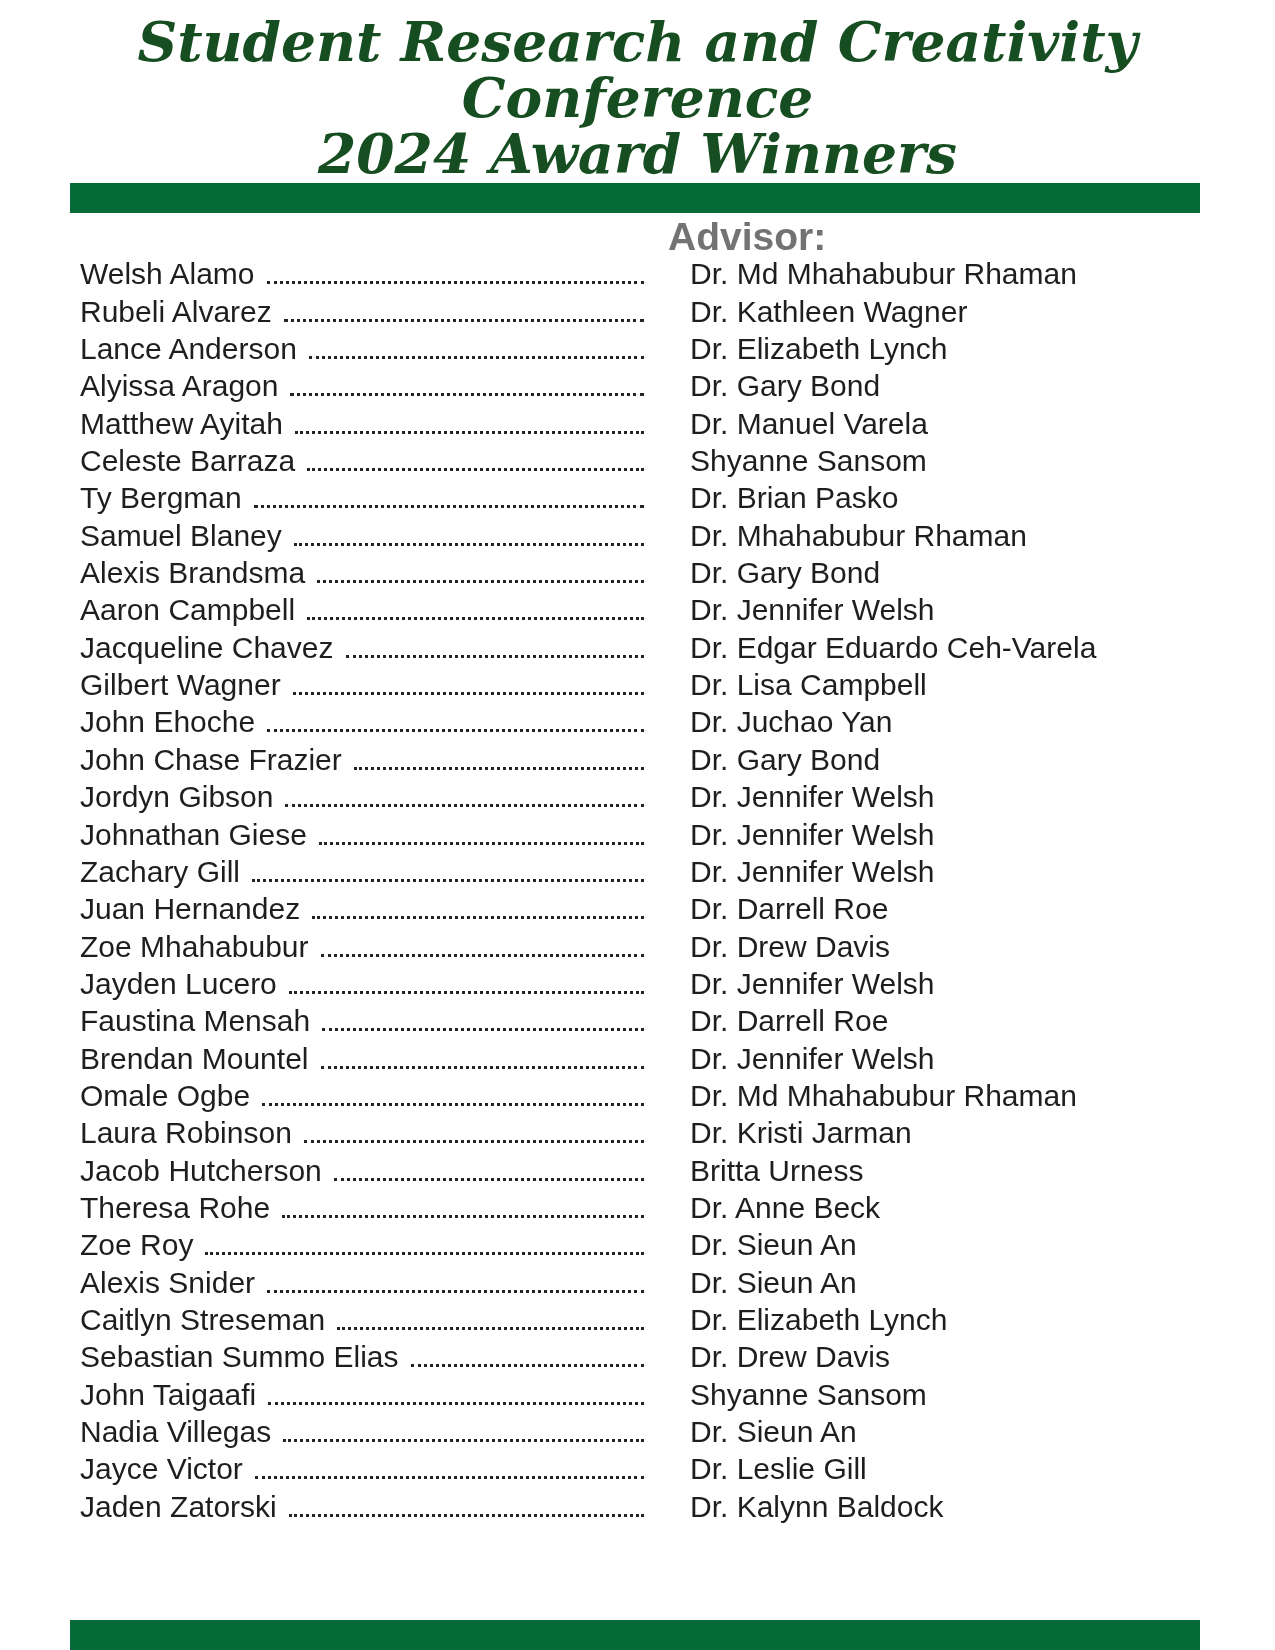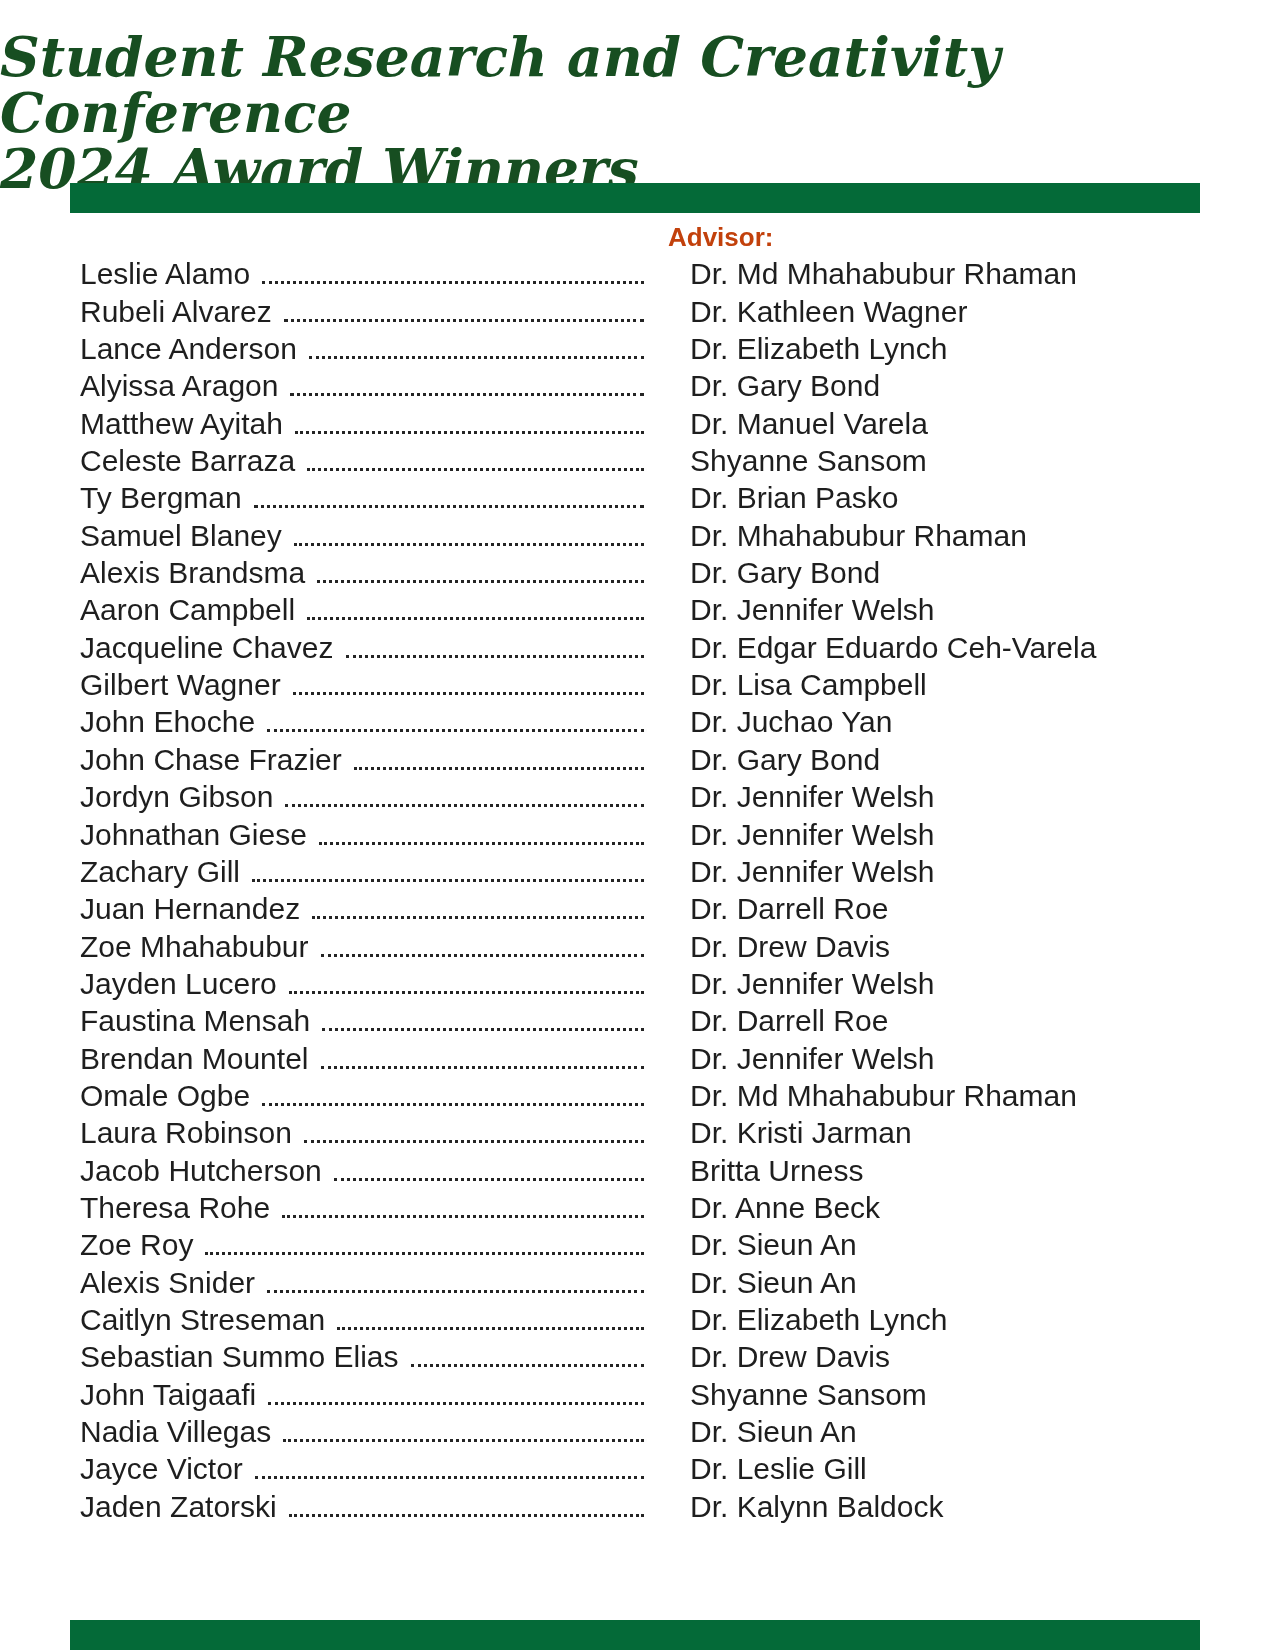--- a/index.html
+++ b/index.html
@@ -12,22 +12,22 @@
   .page {
     position: relative;
     width: 1275px;
     height: 1650px;
     background: #ffffff;
     overflow: hidden;
     font-family: "Liberation Sans", sans-serif;
     color: var(--text-color);
   }
   .title-block {
-    padding-top: 29px;
-    text-align: left;
+    padding-top: 14px;
+    text-align: center;
     font-family: "DejaVu Serif", serif;
     font-style: italic;
     font-weight: bold;
     color: var(--title-green);
     font-size: 55px;
     line-height: 56px;
     letter-spacing: 0px;
   }
   .bar {
     position: absolute;
@@ -39,24 +39,24 @@
   .bar-top { top: 183px; }
   .bar-bottom { top: 1620px; }
   .content {
     position: absolute;
     left: 80px;
     top: 220px;
     width: 1120px;
   }
   .advisor-header {
     font-weight: bold;
-    font-size: 26px;
+    font-size: 39px;
     line-height: 34px;
     margin-left: 588px;
-    color: #c2410c;
+    color: #737373;
   }
   .award-list { margin-top: 1px; }
   .row {
     display: flex;
     align-items: flex-end;
     height: 37.35px;
     font-size: 30px;
     line-height: 36px;
     white-space: nowrap;
   }
@@ -84,21 +84,21 @@
     <div>Conference</div>
     <div>2024 Award Winners</div>
   </div>
 
   <div class="bar bar-top"></div>
 
   <div class="content">
     <div class="advisor-header">Advisor:</div>
     <div class="award-list">
   <div class="row">
-    <span class="student">Leslie Alamo</span>
+    <span class="student">Welsh Alamo</span>
     <span class="leader"></span>
     <span class="advisor">Dr. Md Mhahabubur Rhaman</span>
   </div>
 
   <div class="row">
     <span class="student">Rubeli Alvarez</span>
     <span class="leader"></span>
     <span class="advisor">Dr. Kathleen Wagner</span>
   </div>
 

